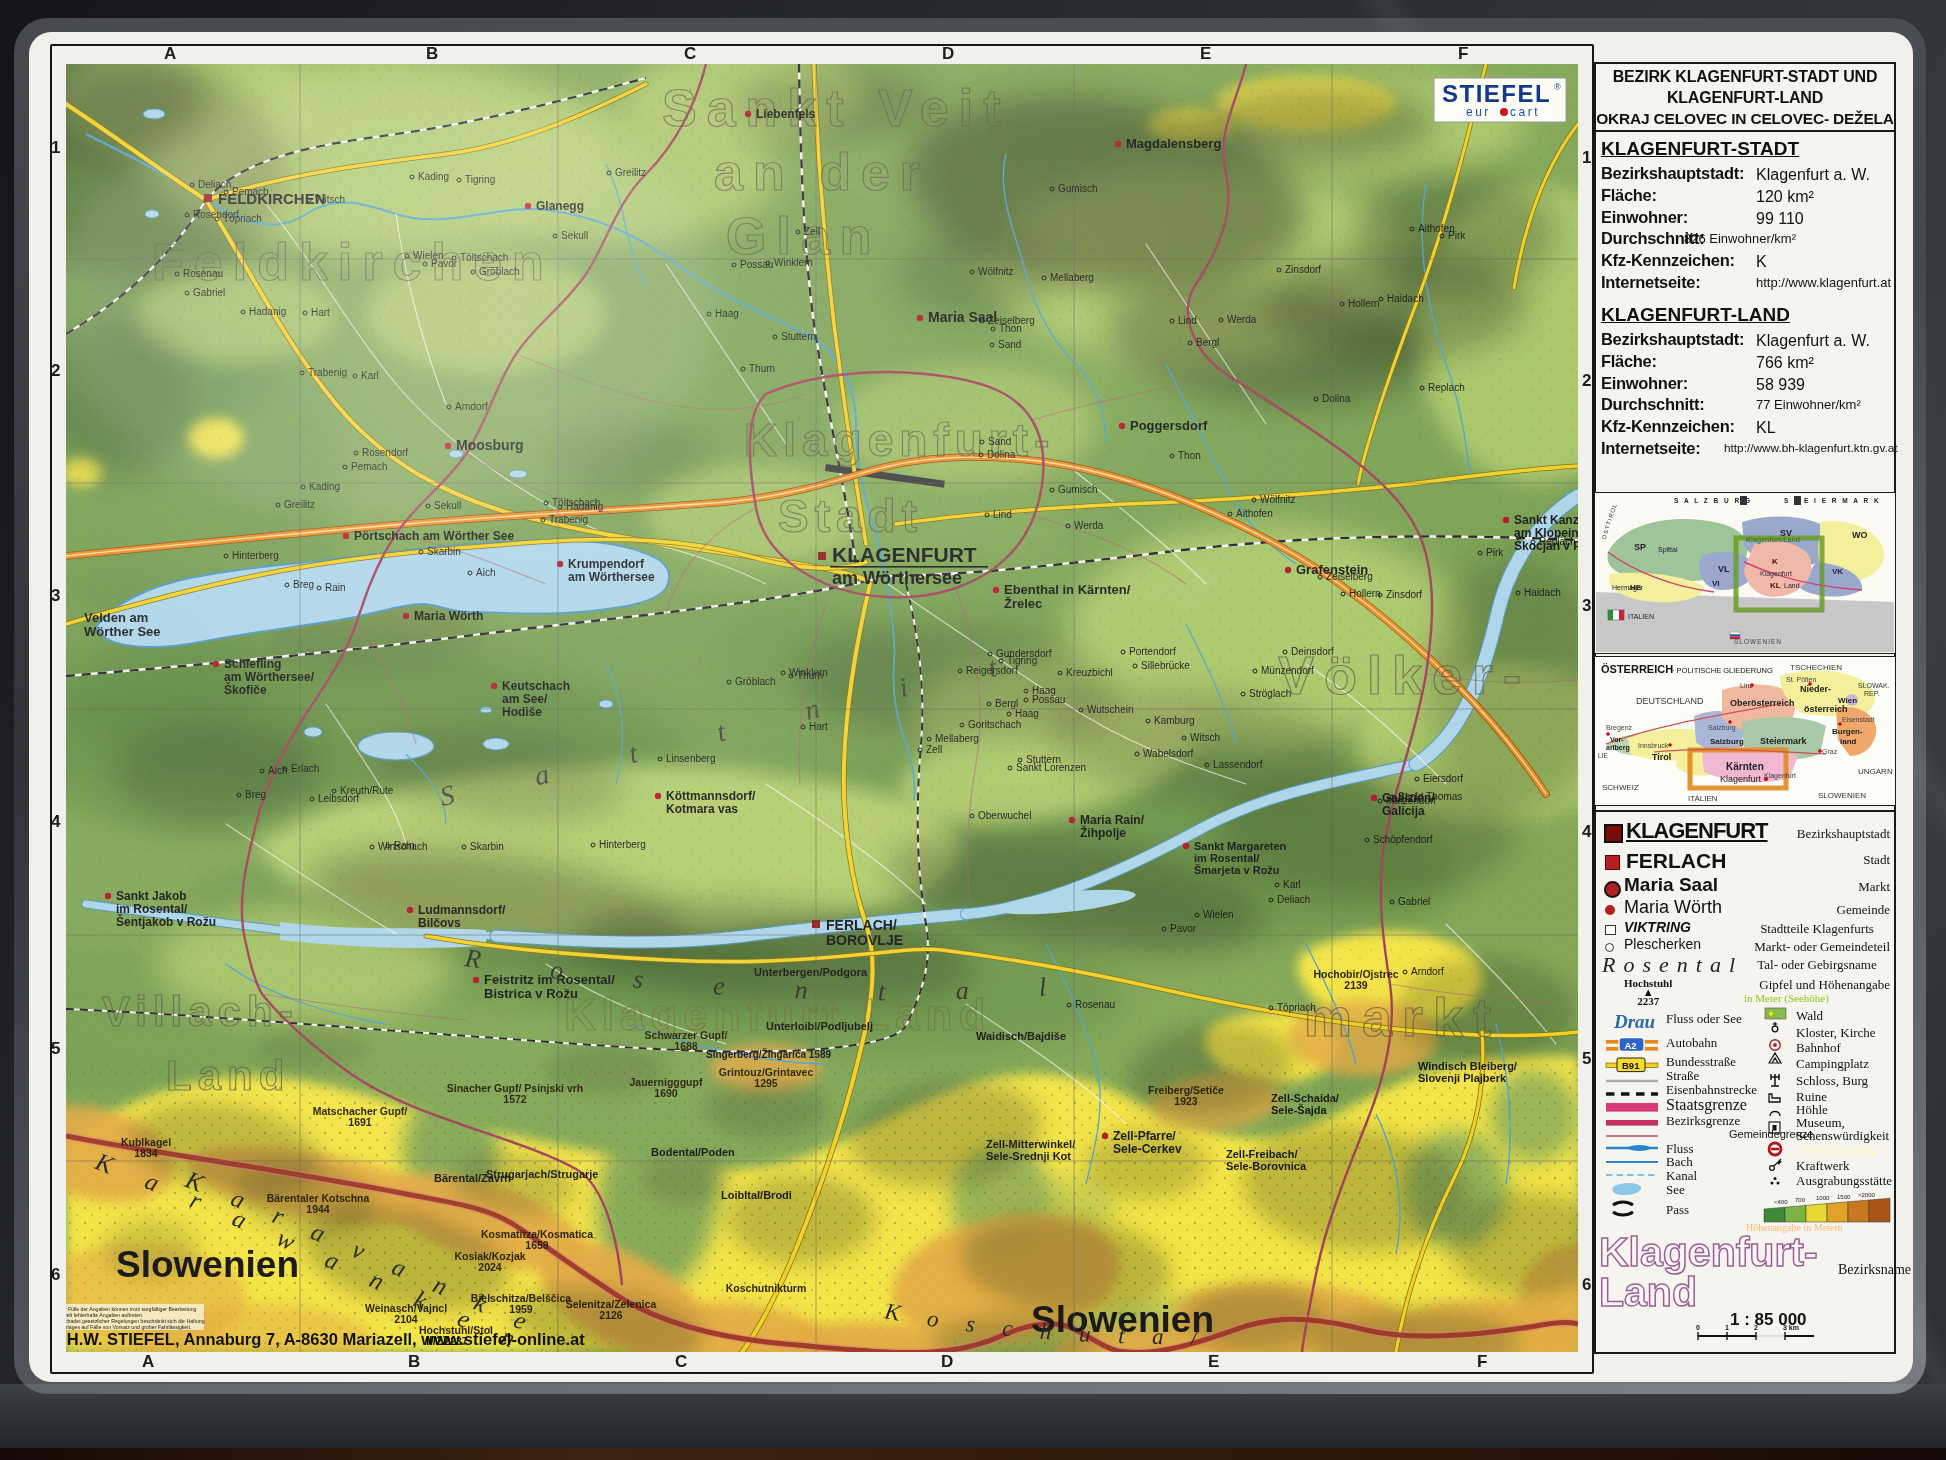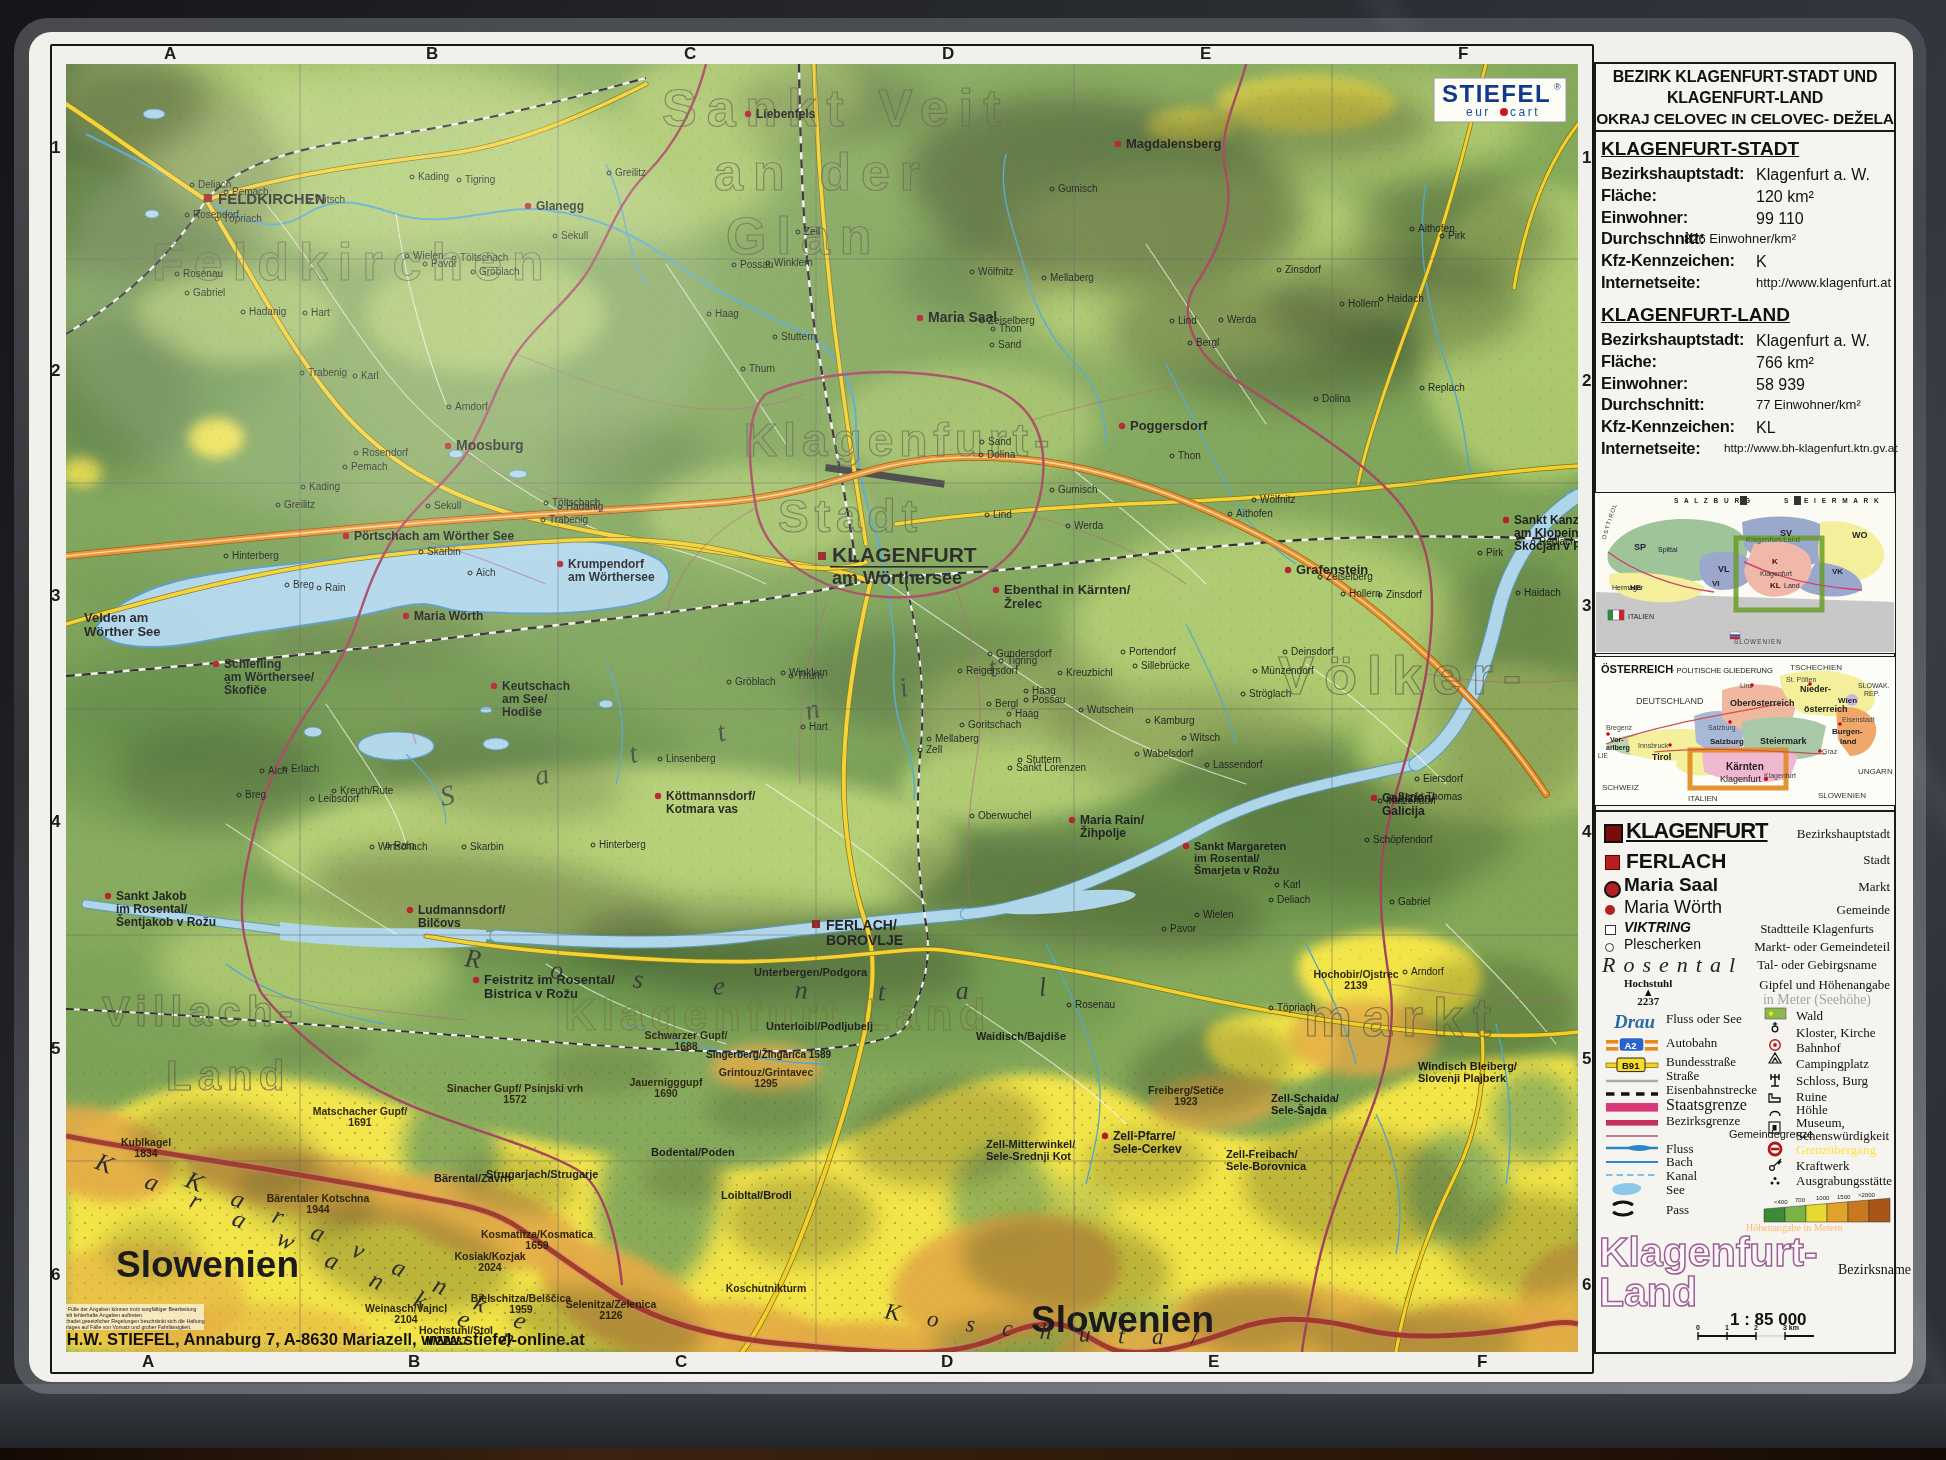--- a/index.html
+++ b/index.html
@@ -851,21 +851,21 @@
     <div class="abs" style="left:1605px;top:925px;width:9px;height:8px;background:#fff;border:1.5px solid #333"></div>
     <div class="abs" style="left:1624px;top:919px;font-size:14px;font-style:italic;font-weight:bold;color:#111">VIKTRING</div>
     <div class="abs" style="left:1744px;top:921px;width:146px;text-align:center;font-size:13px;font-family:'Liberation Serif',serif;color:#111;white-space:nowrap">Stadtteile Klagenfurts</div>
     <div class="abs" style="left:1605px;top:943px;width:7px;height:7px;background:#fff;border:1.5px solid #333;border-radius:50%"></div>
     <div class="abs" style="left:1624px;top:936px;font-size:14px;color:#111">Plescherken</div>
     <div class="abs" style="left:1744px;top:939px;width:146px;text-align:right;font-size:13px;font-family:'Liberation Serif',serif;color:#111;white-space:nowrap">Markt- oder Gemeindeteil</div>
     <div class="abs" style="left:1602px;top:952px;font-size:22px;font-style:italic;letter-spacing:8px;font-family:'Liberation Serif',serif;color:#222">Rosental</div>
     <div class="abs" style="left:1744px;top:957px;width:146px;text-align:center;font-size:13px;font-family:'Liberation Serif',serif;color:#111;white-space:nowrap">Tal- oder Gebirgsname</div>
     <div class="abs" style="left:1624px;top:979px;font-size:11px;font-weight:bold;font-family:'Liberation Serif',serif;color:#111;text-align:center;line-height:9px">Hochstuhl<br>▲<br>2237</div>
     <div class="abs" style="left:1744px;top:977px;width:146px;text-align:right;font-size:13px;font-family:'Liberation Serif',serif;color:#111;white-space:nowrap">Gipfel und Höhenangabe</div>
-    <div class="abs" style="left:1744px;top:992px;width:146px;text-align:center;font-size:14px;font-family:'Liberation Serif',serif;color:#a3a3a3;white-space:nowrap">in Meter (Seehöhe)</div>
+    <div class="abs" style="left:1744px;top:992px;width:146px;text-align:left;font-size:11px;font-family:'Liberation Serif',serif;color:#84cc16;white-space:nowrap">in Meter (Seehöhe)</div>
     <svg class="abs" style="left:1600px;top:1006px" width="130" height="212" viewBox="0 0 130 212">
       <text x="14" y="22" font-size="19" font-style="italic" font-weight="bold" fill="#2a6aa8" font-family="Liberation Serif,serif">Drau</text>
       <g>
         <rect x="6" y="34" width="52" height="3.6" fill="#e8891c"></rect>
         <rect x="6" y="41" width="52" height="3.6" fill="#e8891c"></rect>
         <rect x="19" y="31.5" width="25" height="14" rx="3" fill="#2a64c8" stroke="#fff" stroke-width="1.3"></rect>
         <text x="24.5" y="42.5" font-size="9.5" fill="#fff" font-weight="bold">A2</text>
       </g>
       <g>
         <rect x="6" y="57" width="52" height="4.6" fill="#f3cf1f" stroke="#7a6a10" stroke-width=".7"></rect>
@@ -922,21 +922,21 @@
     </svg>
     <div class="abs" style="left:1796px;top:1008px;font-size:13px;font-family:'Liberation Serif',serif;color:#111;white-space:nowrap">Wald</div>
     <div class="abs" style="left:1796px;top:1025px;font-size:13px;font-family:'Liberation Serif',serif;color:#111;white-space:nowrap">Kloster, Kirche</div>
     <div class="abs" style="left:1796px;top:1040px;font-size:13px;font-family:'Liberation Serif',serif;color:#111;white-space:nowrap">Bahnhof</div>
     <div class="abs" style="left:1796px;top:1056px;font-size:13px;font-family:'Liberation Serif',serif;color:#111;white-space:nowrap">Campingplatz</div>
     <div class="abs" style="left:1796px;top:1073px;font-size:13px;font-family:'Liberation Serif',serif;color:#111;white-space:nowrap">Schloss, Burg</div>
     <div class="abs" style="left:1796px;top:1089px;font-size:13px;font-family:'Liberation Serif',serif;color:#111;white-space:nowrap">Ruine</div>
     <div class="abs" style="left:1796px;top:1102px;font-size:13px;font-family:'Liberation Serif',serif;color:#111;white-space:nowrap">Höhle</div>
     <div class="abs" style="left:1796px;top:1115px;font-size:13px;font-family:'Liberation Serif',serif;color:#111;white-space:nowrap">Museum,</div>
     <div class="abs" style="left:1796px;top:1128px;font-size:13px;font-family:'Liberation Serif',serif;color:#111;white-space:nowrap">Sehenswürdigkeit</div>
-    <div class="abs" style="left:1796px;top:1142px;font-size:13px;font-family:'Liberation Serif',serif;color:#fde047;white-space:nowrap">Grenzübergang</div>
+    <div class="abs" style="left:1796px;top:1142px;font-size:13px;font-family:'Liberation Serif',serif;color:#fef9c3;white-space:nowrap">Grenzübergang</div>
     <div class="abs" style="left:1796px;top:1158px;font-size:13px;font-family:'Liberation Serif',serif;color:#111;white-space:nowrap">Kraftwerk</div>
     <div class="abs" style="left:1796px;top:1173px;font-size:13px;font-family:'Liberation Serif',serif;color:#111;white-space:nowrap">Ausgrabungsstätte</div>
     <svg class="abs" style="left:1762px;top:1192px" width="130" height="32" viewBox="0 0 130 32">
       <polygon points="2,17.0 23,15.2 23,30 2,30" fill="#3e8a38" stroke="#333" stroke-width=".5"></polygon>
       <polygon points="23,15.2 44,13.399999999999999 44,30 23,30" fill="#7ab344" stroke="#333" stroke-width=".5"></polygon>
       <polygon points="44,13.4 65,11.6 65,30 44,30" fill="#e8d832" stroke="#333" stroke-width=".5"></polygon>
       <polygon points="65,11.6 86,9.799999999999999 86,30 65,30" fill="#e0a22a" stroke="#333" stroke-width=".5"></polygon>
       <polygon points="86,9.8 107,7.999999999999999 107,30 86,30" fill="#c87820" stroke="#333" stroke-width=".5"></polygon>
       <polygon points="107,8.0 128,6.199999999999999 128,30 107,30" fill="#a85618" stroke="#333" stroke-width=".5"></polygon>
       <text x="12" y="12.0" font-size="6" fill="#222">&lt;400</text>

